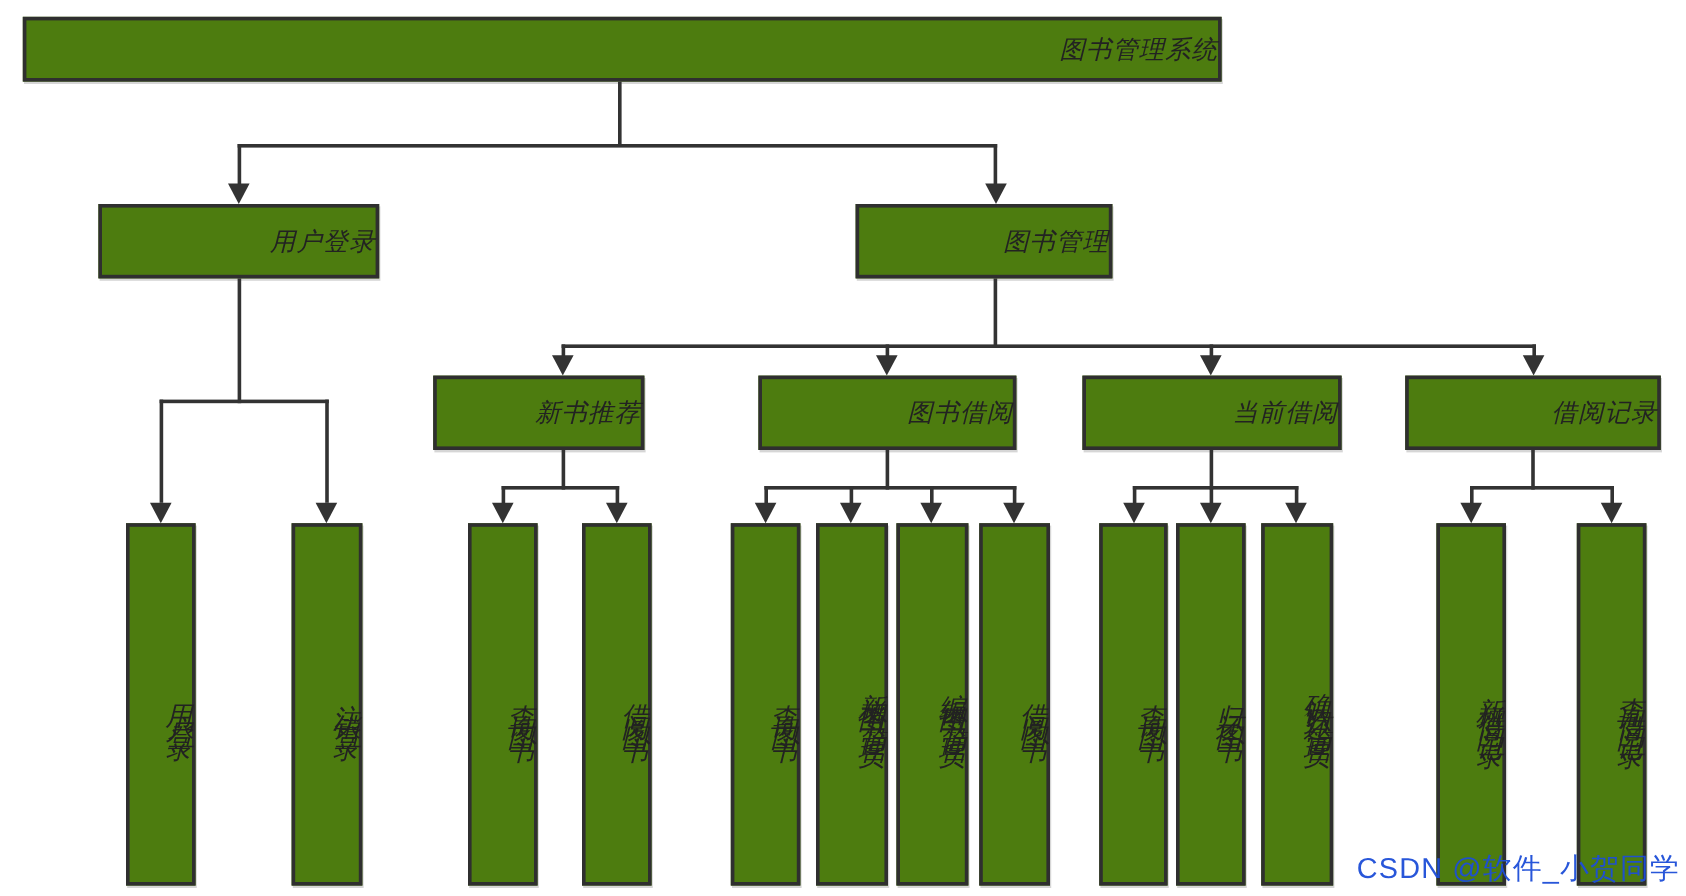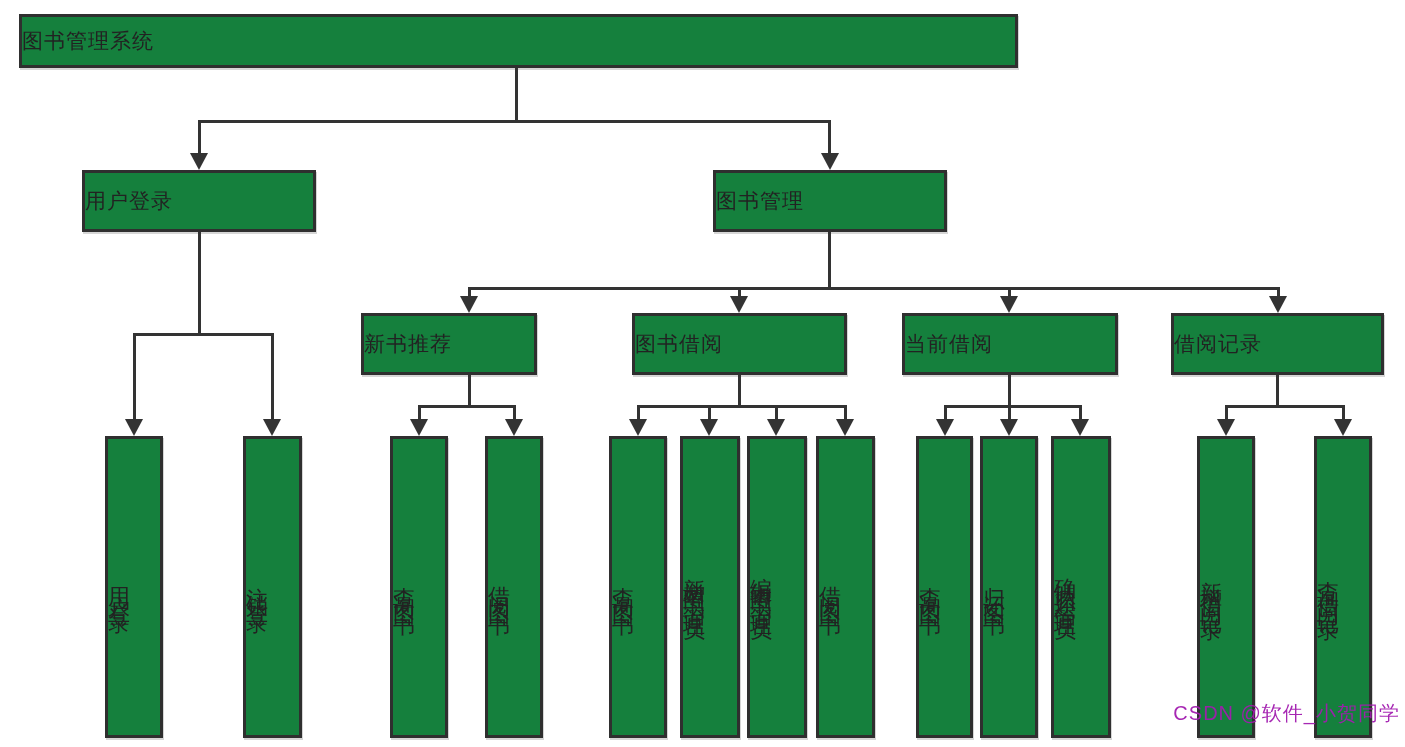--- a/index.html
+++ b/index.html
@@ -8,25 +8,26 @@
     width: 1405px;
     height: 747px;
     background: #ffffff;
     font-family: "Liberation Sans", "DejaVu Sans", sans-serif;
     overflow: hidden;
   }
   .box {
     position: absolute;
     box-sizing: border-box;
     border: 3px solid #2f2f2f;
-    background: #15803d;
+    background: #4d7c0f;
     display: flex;
     align-items: center;
-    justify-content: flex-start;
+    justify-content: flex-end;
     box-shadow: 1px 2px 0 rgba(90,90,90,0.25);
+    font-style: italic;
   }
   .box .lbl {
     color: #222222;
     font-size: 21px;
     letter-spacing: 1px;
     white-space: nowrap;
   }
   .vbox .lbl {
     writing-mode: vertical-rl;
     text-orientation: mixed;
@@ -45,23 +46,23 @@
     position: absolute;
     width: 0;
     height: 0;
     border-left: 9px solid transparent;
     border-right: 9px solid transparent;
     border-top: 17px solid #333333;
   }
   .watermark {
     position: absolute;
     right: 5px;
-    bottom: 20px;
-    font-size: 20px;
-    color: #a21caf;
+    bottom: 7px;
+    font-size: 24px;
+    color: #1d4ed8;
     opacity: 0.95;
     z-index: 10;
     letter-spacing: 1px;
     white-space: nowrap;
   }
 </style>
 </head>
 <body>
 
 <div class="canvas">
@@ -73,21 +74,21 @@
   <div class="vline" style="left:515px; top:68px; height:52px;"></div>
   <div class="hline" style="left:198px; top:120px; width:633px;"></div>
   <div class="vline" style="left:198px; top:120px; height:34px;"></div>
   <div class="arrowhead" style="left:190px; top:153px;"></div>
   <div class="vline" style="left:828px; top:120px; height:34px;"></div>
   <div class="arrowhead" style="left:821px; top:153px;"></div>
 
   <div class="box" style="left:82px; top:170px; width:234px; height:62px;">
     <span class="lbl">用户登录</span>
   </div>
-  <div class="box" style="left:713px; top:170px; width:234px; height:62px;">
+  <div class="box" style="left:713px; top:170px; width:214px; height:62px;">
     <span class="lbl">图书管理</span>
   </div>
 
   <div class="vline" style="left:198px; top:232px; height:104px;"></div>
   <div class="hline" style="left:133px; top:333px; width:141px;"></div>
   <div class="vline" style="left:133px; top:333px; height:86px;"></div>
   <div class="arrowhead" style="left:125px; top:419px;"></div>
   <div class="vline" style="left:271px; top:333px; height:86px;"></div>
   <div class="arrowhead" style="left:263px; top:419px;"></div>
 

